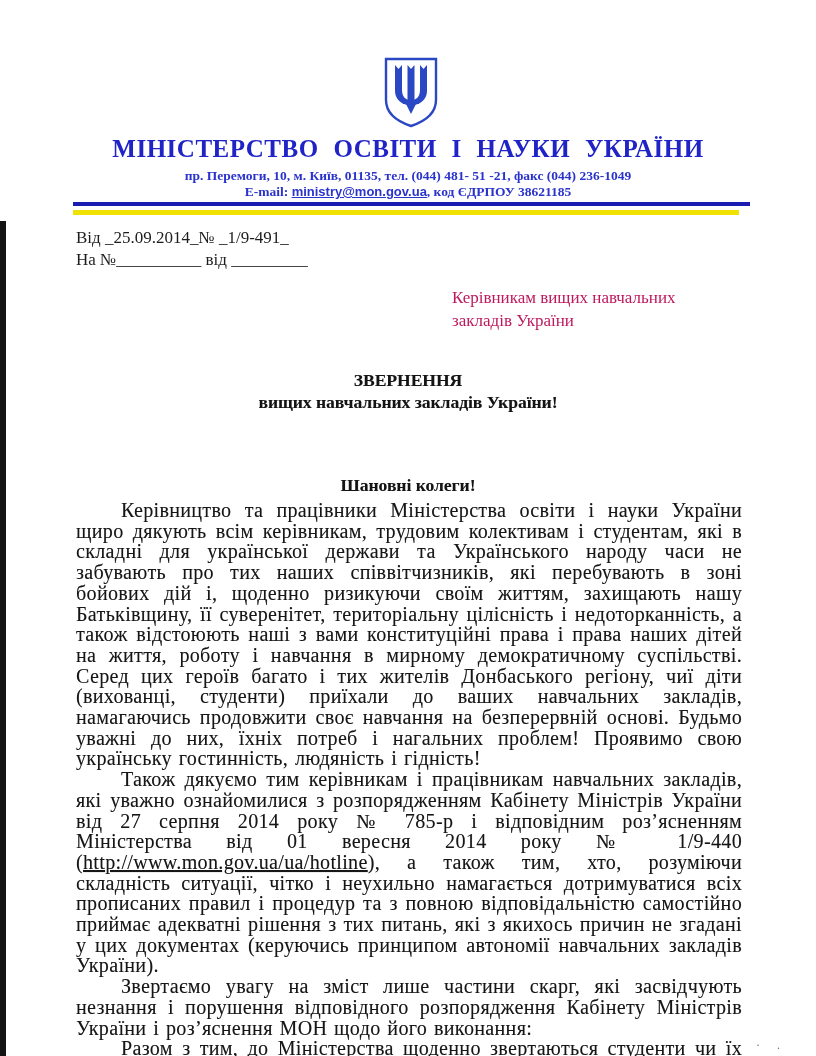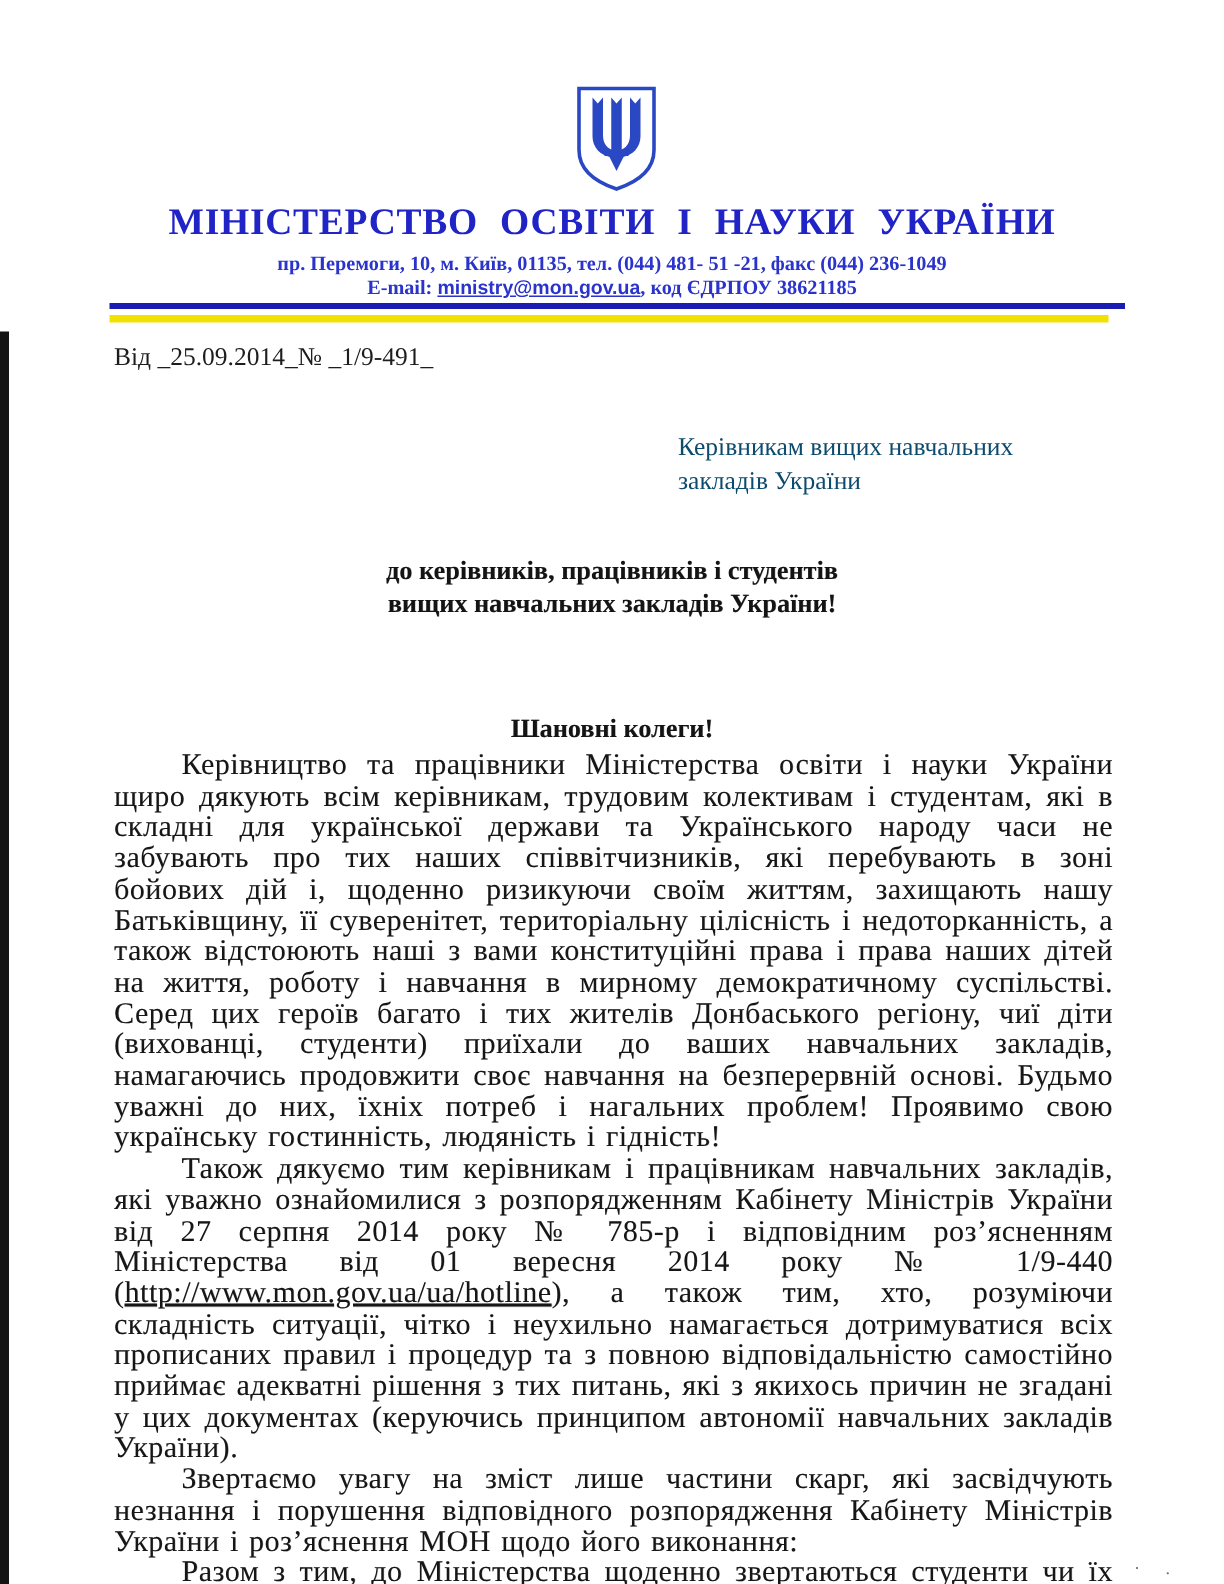--- a/index.html
+++ b/index.html
@@ -77,21 +77,21 @@
     font-size: 17px;
     line-height: 21.5px;
     color: #1d1d1d;
   }
   
   .addressee {
     position: absolute;
     left: 452px; top: 287px;
     font-size: 17px;
     line-height: 22.5px;
-    color: #0c4a6e;
+    color: #be185d;
   }
   
   .title-block {
     position: absolute;
     left: 76px; top: 369px; width: 664px;
     text-align: center;
     font-weight: bold;
     font-size: 17.5px;
     line-height: 22px;
     color: #141414;
@@ -154,29 +154,30 @@
 
   <div class="addr-line">пр. Перемоги, 10, м. Київ, 01135, тел. (044) 481- 51 -21, факс (044) 236-1049</div>
 
   <div class="email-line"><span>E-mail: </span><span class="email-addr">ministry@mon.gov.ua</span><span>, код ЄДРПОУ 38621185</span></div>
 
   <div class="rule-blue"></div>
   <div class="rule-yellow"></div>
 
   <div class="ref-block">
     <div>Від _25.09.2014_№  _1/9-491_</div>
+    <div>На №__________ від _________</div>
   </div>
 
   <div class="addressee">
     <div>Керівникам вищих навчальних</div>
     <div>закладів України</div>
   </div>
 
   <div class="title-block">
-    <div>до керівників, працівників і студентів</div>
+    <div>ЗВЕРНЕННЯ</div>
     <div>вищих навчальних закладів України!</div>
   </div>
 
   <div class="salutation">Шановні колеги!</div>
 
   <div class="body-text">
     <p>Керівництво та працівники Міністерства освіти і науки України щиро дякують всім керівникам, трудовим колективам і студентам, які в складні для української держави та Українського народу часи не забувають про тих наших співвітчизників, які перебувають в зоні бойових дій і, щоденно ризикуючи своїм життям, захищають нашу Батьківщину, її суверенітет, територіальну цілісність і недоторканність, а також відстоюють наші з вами конституційні права і права наших дітей на життя, роботу і навчання в мирному демократичному суспільстві. Серед цих героїв багато і тих жителів Донбаського регіону, чиї діти (вихованці, студенти) приїхали до ваших навчальних закладів, намагаючись продовжити своє навчання на безперервній основі. Будьмо уважні до них, їхніх потреб і нагальних проблем! Проявимо свою українську гостинність, людяність і гідність!</p>
     <p><span>Також дякуємо тим керівникам і працівникам навчальних закладів, які уважно ознайомилися з розпорядженням Кабінету Міністрів України від 27 серпня 2014 року № 785-р і відповідним роз’ясненням Міністерства від 01 вересня 2014 року № 1/9-440 (</span><span class="url-underline">http://www.mon.gov.ua/ua/hotline</span><span>), а також тим, хто, розуміючи складність ситуації, чітко і неухильно намагається дотримуватися всіх прописаних правил і процедур та з повною відповідальністю самостійно приймає адекватні рішення з тих питань, які з якихось причин не згадані у цих документах (керуючись принципом автономії навчальних закладів України).</span></p>
     <p>Звертаємо увагу на зміст лише частини скарг, які засвідчують незнання і порушення відповідного розпорядження Кабінету Міністрів України і роз’яснення МОН щодо його виконання:</p>
     <p>Разом з тим, до Міністерства щоденно звертаються студенти чи їх батьки з проханням надати конкретні роз’яснення щодо їхніх невизнаних прав, або ж зі скаргами на дії чи бездіяльність керівників і працівників окремих навчальних закладів України.</p>

